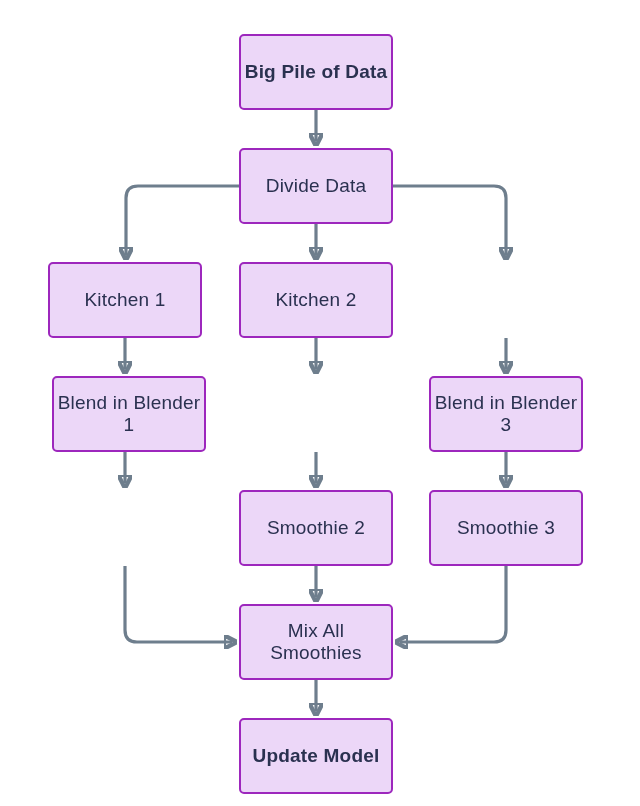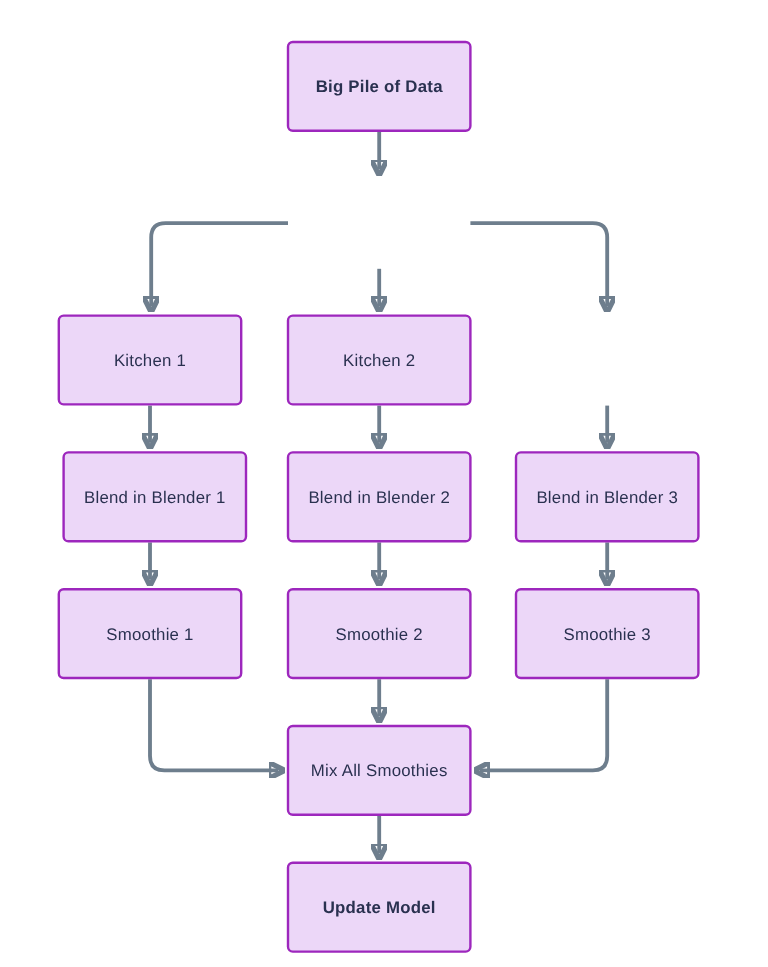--- a/index.html
+++ b/index.html
@@ -25,21 +25,21 @@
   }
   .node{
     position:absolute;
     width:154px;height:76px;
     box-sizing:border-box;
     background:var(--fill);
     border:2px solid var(--border);
     border-radius:5px;
     display:flex;align-items:center;justify-content:center;
     text-align:center;
-    font-size:14px;
+    font-size:19px;
     letter-spacing:.2px;
     color:var(--text);
   }
   .node.em{font-weight:700;}
 </style>
 </head>
 <body>
 
 <div class="canvas">
 
@@ -59,28 +59,27 @@
     <path d="M125 452 V483" marker-end="url(#ah)"></path>
     <path d="M316 452 V483" marker-end="url(#ah)"></path>
     <path d="M506 452 V483" marker-end="url(#ah)"></path>
     <path d="M125 566 V630 Q125 642 137 642 H232" marker-end="url(#ah)"></path>
     <path d="M316 566 V597" marker-end="url(#ah)"></path>
     <path d="M506 566 V630 Q506 642 494 642 H400" marker-end="url(#ah)"></path>
     <path d="M316 680 V711" marker-end="url(#ah)"></path>
   </svg>
 
   <div class="node em" style="left:239px;top:34px">Big Pile of Data</div>
+  <div class="node" style="left:239px;top:148px">Divide Data</div>
 
   <div class="node" style="left:48px;top:262px">Kitchen 1</div>
   <div class="node" style="left:239px;top:262px">Kitchen 2</div>
 
   <div class="node" style="left:52px;top:376px">Blend in Blender 1</div>
-  <div class="node" style="left:239px;top:376px">Blend in Blender 2</div>
   <div class="node" style="left:429px;top:376px">Blend in Blender 3</div>
 
-  <div class="node" style="left:48px;top:490px">Smoothie 1</div>
   <div class="node" style="left:239px;top:490px">Smoothie 2</div>
   <div class="node" style="left:429px;top:490px">Smoothie 3</div>
 
   <div class="node em" style="left:239px;top:718px">Update Model</div>
   <div class="node" style="left:239px;top:604px">Mix All Smoothies</div>
 
 </div>
 
 </body></html>

